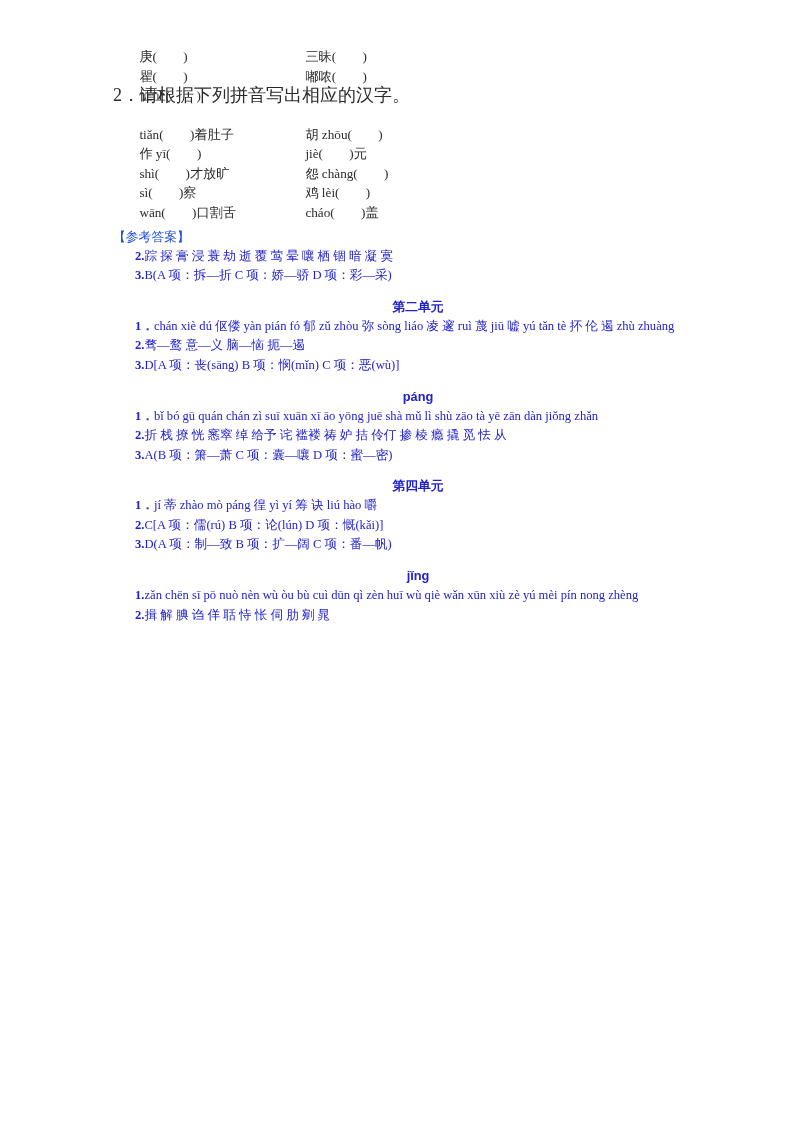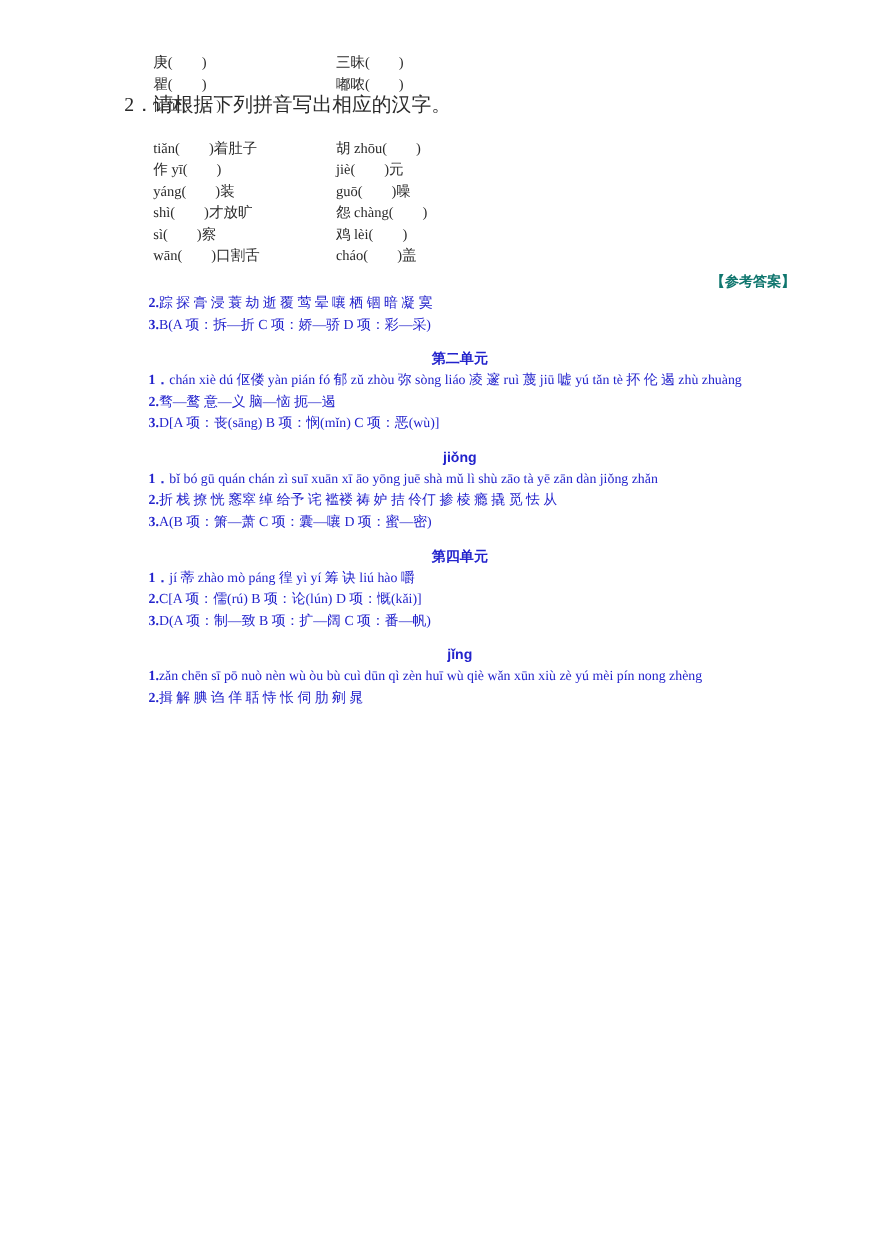--- a/index.html
+++ b/index.html
@@ -55,25 +55,25 @@
     color: #2a2a2a;
   }
 
   
   .ans-block {
     color: #2222cc;
     font-size: 12.6px;
     line-height: 19.6px;
   }
   .ans-title {
-    text-align: right;
-    font-weight: bold;
+    text-align: left;
+    font-weight: normal;
     font-size: 12.8px;
     line-height: 21px;
-    color: #0f766e;
+    color: #1d4ed8;
     font-family: "Liberation Sans", sans-serif;
   }
   .unit-title {
     text-align: center;
     font-weight: bold;
     font-size: 12.8px;
     line-height: 21px;
     color: #2222cc;
     font-family: "Liberation Sans", sans-serif;
   }
@@ -111,23 +111,20 @@
 
       <div class="q-head">2．请根据下列拼音写出相应的汉字。</div>
 
       <div class="ex-row">
         <span class="col-a">tiǎn(        )着肚子</span><span class="col-b">胡 zhōu(        )</span>
       </div>
       <div class="ex-row">
         <span class="col-a">作 yī(        )</span><span class="col-b">jiè(        )元</span>
       </div>
       <div class="ex-row">
-        <span class="col-a">yáng(        )装</span><span class="col-b">guō(        )噪</span>
-      </div>
-      <div class="ex-row">
         <span class="col-a">shì(        )才放旷</span><span class="col-b">怨 chàng(        )</span>
       </div>
       <div class="ex-row">
         <span class="col-a">sì(        )察</span><span class="col-b">鸡 lèi(        )</span>
       </div>
       <div class="ex-row">
         <span class="col-a">wān(        )口割舌</span><span class="col-b">cháo(        )盖</span>
       </div>
     </div>
 
@@ -152,21 +149,21 @@
       </div>
       <div class="ans-line indent">
         <span class="lead">2.</span><span>骛—鹜  意—义  脑—恼  扼—遏</span>
       </div>
       <div class="ans-line indent">
         <span class="lead">3.</span><span>D[A 项：丧(sāng)   B 项：悯(mǐn)   C 项：恶(wù)]</span>
       </div>
 
       <div class="unit-gap"></div>
 
-      <div class="unit-title">jiǒng</div>
+      <div class="unit-title">páng</div>
       <div class="ans-line indent">
         <span class="lead">1．</span><span>bǐ   bó gū   quán   chán   zì suī   xuān   xī   āo   yōng   juē   shà   mǔ lì   shù   zāo tà   yē   zān   dàn   jiǒng   zhǎn</span>
       </div>
       <div class="ans-line indent">
         <span class="lead">2.</span><span>折  栈  撩  恍  窸窣  绰  给予  诧  褴褛  祷  妒  拮  伶仃  掺  棱  瘾  撬  觅  怯  从</span>
       </div>
       <div class="ans-line indent">
         <span class="lead">3.</span><span>A(B 项：箫—萧   C 项：囊—嚷   D 项：蜜—密)</span>
       </div>
 

